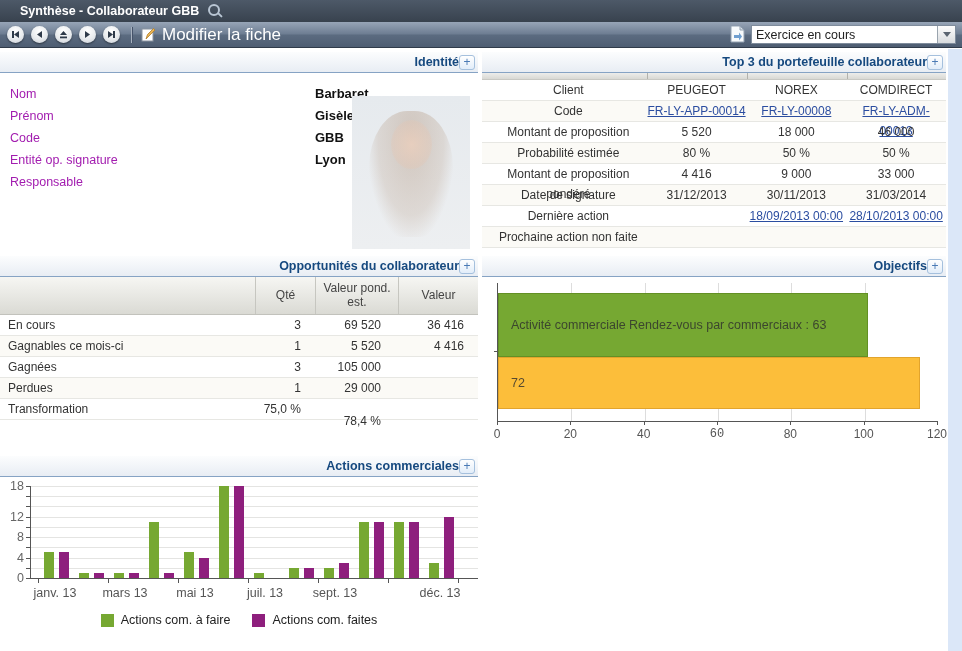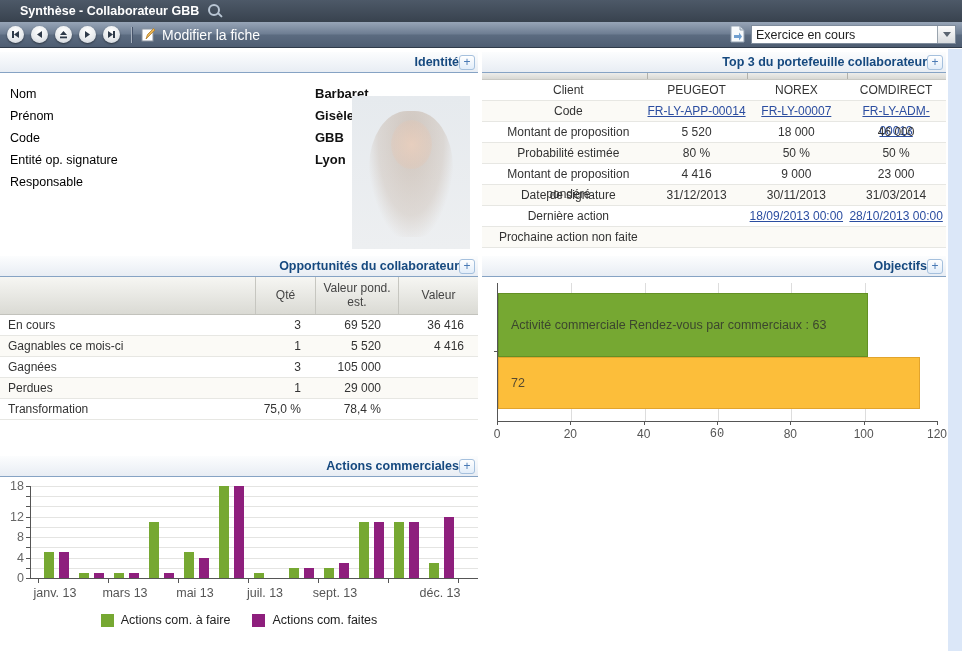--- a/index.html
+++ b/index.html
@@ -18,22 +18,22 @@
 
   
   .toolbar{position:absolute;left:0;top:22px;width:962px;height:26px;
     background:linear-gradient(#97a5b7 0%,#6d7d92 48%,#5b6b80 52%,#4e5d72 100%);
     border-bottom:1px solid #2f3a49;display:flex;align-items:center;box-sizing:border-box;}
   .navbtn{width:17px;height:17px;border-radius:50%;margin-left:7px;border:0;padding:0;
     background:radial-gradient(circle at 50% 30%,#ffffff 0%,#e8ebee 55%,#c8cdd4 100%);
     box-shadow:0 1px 2px rgba(0,0,0,.45);display:flex;align-items:center;justify-content:center;cursor:pointer;}
   .navbtn svg{display:block;}
   .tb-sep{width:1px;height:16px;background:#a8b2bf;border-right:1px solid #45536a;margin:0 8px 0 11px;}
-  .editbtn{display:flex;gap:6px;background:none;border:0;color:#fff;
-    font-family:"Liberation Sans",sans-serif;font-size:14px;cursor:pointer;padding:0;}
+  .editbtn{display:flex;align-items:center;gap:6px;background:none;border:0;color:#fff;
+    font-family:"Liberation Sans",sans-serif;font-size:17px;cursor:pointer;padding:0;}
   .period{position:absolute;right:6px;top:3px;display:flex;align-items:center;gap:6px;}
   .combo{width:205px;height:19px;background:#fff;border:1px solid #7f8c9c;display:flex;
     align-items:center;box-sizing:border-box;cursor:pointer;}
   .combo .combo-text{flex:1;padding-left:4px;font-size:12.5px;color:#222;}
   .combo .combo-arrow{width:17px;height:17px;background:linear-gradient(#fdfdfd,#d8dbde);
     border-left:1px solid #9aa4ae;display:flex;align-items:center;justify-content:center;}
   .combo .combo-arrow i{width:0;height:0;border-left:4px solid transparent;
     border-right:4px solid transparent;border-top:5px solid #5a6470;}
 
   
@@ -42,21 +42,21 @@
     border-top:1px solid #fff;border-bottom:1px solid #86a3c4;
     display:flex;align-items:center;justify-content:flex-end;padding:0 3px 0 8px;}
   .panel-title{color:#16497f;font-weight:bold;font-size:12.5px;}
   .plusbtn{width:16px;height:15px;border:1px solid #a5c0dd;border-radius:3px;
     background:linear-gradient(#ffffff,#e2edf9);color:#4a7ab5;font-size:12px;line-height:12px;
     text-align:center;padding:0;cursor:pointer;font-family:"Liberation Sans",sans-serif;}
 
   
   .id-rows{padding:10px 0 0 10px;}
   .id-row{height:22px;line-height:22px;}
-  .id-label{display:inline-block;width:305px;color:#000000;font-size:12.5px;}
+  .id-label{display:inline-block;width:305px;color:#a21caf;font-size:12.5px;}
   .id-value{font-weight:bold;color:#111;font-size:13px;}
   .photo{position:absolute;right:8px;top:45px;width:118px;height:153px;
     background:linear-gradient(#e6eaee,#edeff1);overflow:hidden;}
   .photo::before{content:"";position:absolute;left:14%;top:10%;width:72%;height:82%;
     background:radial-gradient(ellipse at 50% 22%,rgba(173,142,116,.40) 0%,rgba(173,142,116,.22) 55%,transparent 75%);
     border-radius:45% 45% 40% 40%;}
   .photo::after{content:"";position:absolute;left:33%;top:16%;width:35%;height:32%;
     background:radial-gradient(ellipse,rgba(238,209,190,.75) 0%,rgba(230,198,178,.35) 65%,transparent 85%);
     border-radius:50%;}
 
@@ -187,40 +187,40 @@
   <div id="t3-body">
       <div class="t3-row">
         <div class="t3-label">Client</div>
         <div class="t3-cell">PEUGEOT</div>
         <div class="t3-cell">NOREX</div>
         <div class="t3-cell">COMDIRECT</div>
       </div>
       <div class="t3-row">
         <div class="t3-label">Code</div>
         <div class="t3-cell"><a class="cell-link" href="#">FR-LY-APP-00014</a></div>
-        <div class="t3-cell"><a class="cell-link" href="#">FR-LY-00007</a></div>
+        <div class="t3-cell"><a class="cell-link" href="#">FR-LY-00008</a></div>
         <div class="t3-cell"><a class="cell-link" href="#">FR-LY-ADM-00013</a></div>
       </div>
       <div class="t3-row">
         <div class="t3-label">Montant de proposition</div>
         <div class="t3-cell">5 520</div>
         <div class="t3-cell">18 000</div>
         <div class="t3-cell">46 000</div>
       </div>
       <div class="t3-row">
         <div class="t3-label">Probabilité estimée</div>
         <div class="t3-cell">80 %</div>
         <div class="t3-cell">50 %</div>
         <div class="t3-cell">50 %</div>
       </div>
       <div class="t3-row">
         <div class="t3-label">Montant de proposition pondéré</div>
         <div class="t3-cell">4 416</div>
         <div class="t3-cell">9 000</div>
-        <div class="t3-cell">23 000</div>
+        <div class="t3-cell">33 000</div>
       </div>
       <div class="t3-row">
         <div class="t3-label">Date de signature</div>
         <div class="t3-cell">31/12/2013</div>
         <div class="t3-cell">30/11/2013</div>
         <div class="t3-cell">31/03/2014</div>
       </div>
       <div class="t3-row">
         <div class="t3-label">Dernière action</div>
         <div class="t3-cell"></div>
@@ -268,21 +268,21 @@
       </div>
       <div class="opp-row">
         <div class="opp-label">Perdues</div>
         <div class="opp-num" style="width: 60px;">1</div>
         <div class="opp-num" style="width: 80px;">29 000</div>
         <div class="opp-num" style="width: 83px;"></div>
       </div>
       <div class="opp-row">
         <div class="opp-label">Transformation</div>
         <div class="opp-num" style="width: 60px;">75,0 %</div>
-        <div class="opp-num" style="width: 80px;">78,4 %</div>
+        <div class="opp-num" style="width: 80px; margin-top: 12px;">78,4 %</div>
         <div class="opp-num" style="width: 83px;"></div>
       </div>
     </div>
 </div>
 
 <div class="panel" style="left:482px;top:255px;width:464px;height:197px;">
   <div class="panel-h">
     <span class="panel-title">Objectifs</span>
     <button class="plusbtn">+</button>
   </div>

